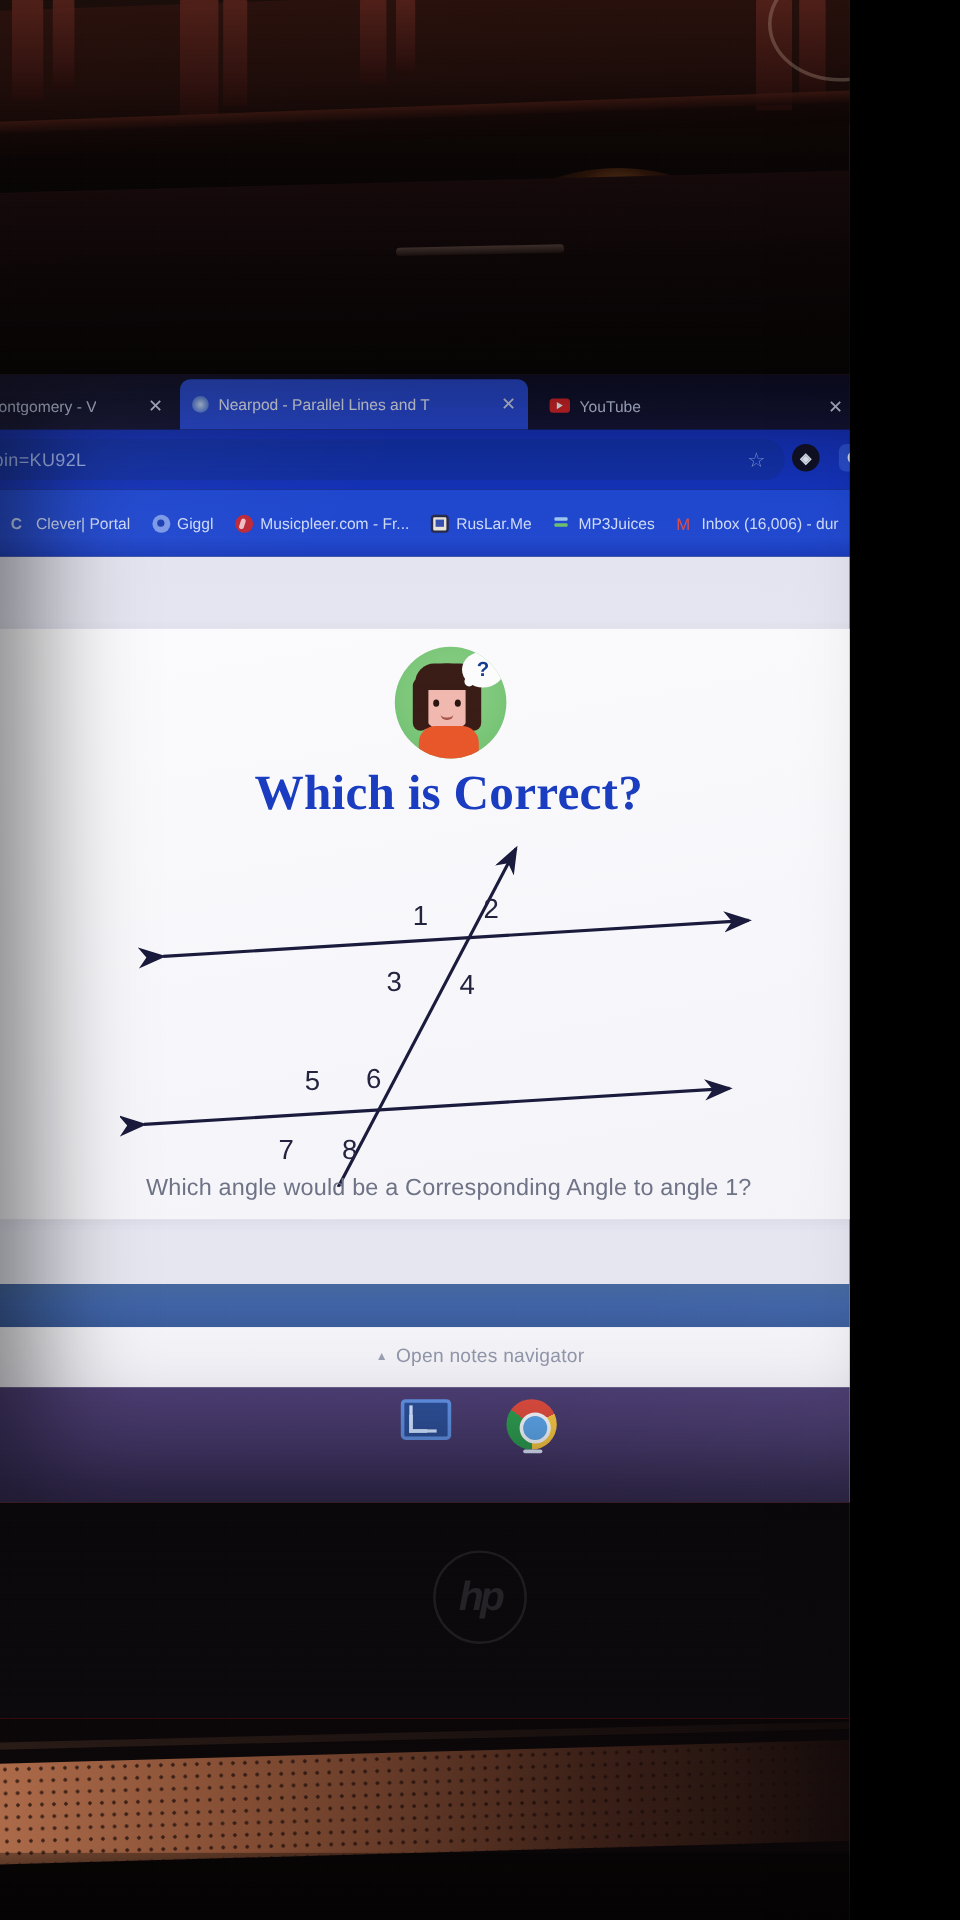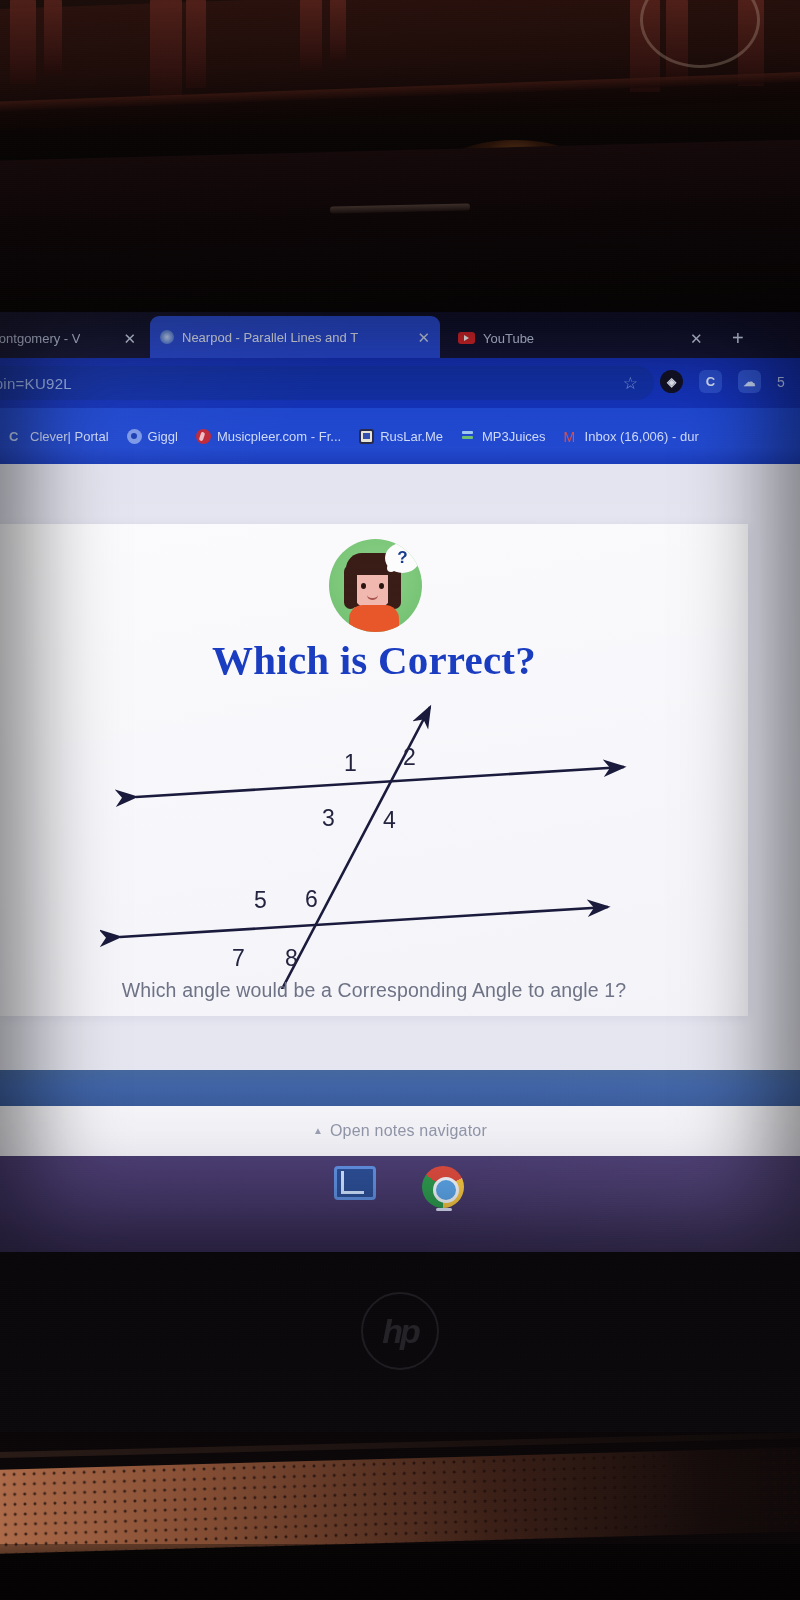--- a/index.html
+++ b/index.html
@@ -2,21 +2,21 @@
 <html><head>
 <meta charset="utf-8">
 <title>Nearpod Screenshot</title>
 <style>
   * { margin:0; padding:0; box-sizing:border-box; }
   html,body { width:800px; height:1600px; overflow:hidden; background:#000; }
   body { font-family:"Liberation Sans", sans-serif; }
 
   
   .photo {
-    position:relative; width:800px; height:1600px;
+    position:relative; width:708px; height:1600px;
     background:#b91c1c;
     overflow:hidden;
   }
 
   
   .room {
     position:absolute; left:0; top:0; width:800px; height:312px;
     background:
       linear-gradient(180deg,#1a0d0a 0%,#150a08 16%,#0d0605 34%,#070404 52%,#040202 100%);
     overflow:hidden;

